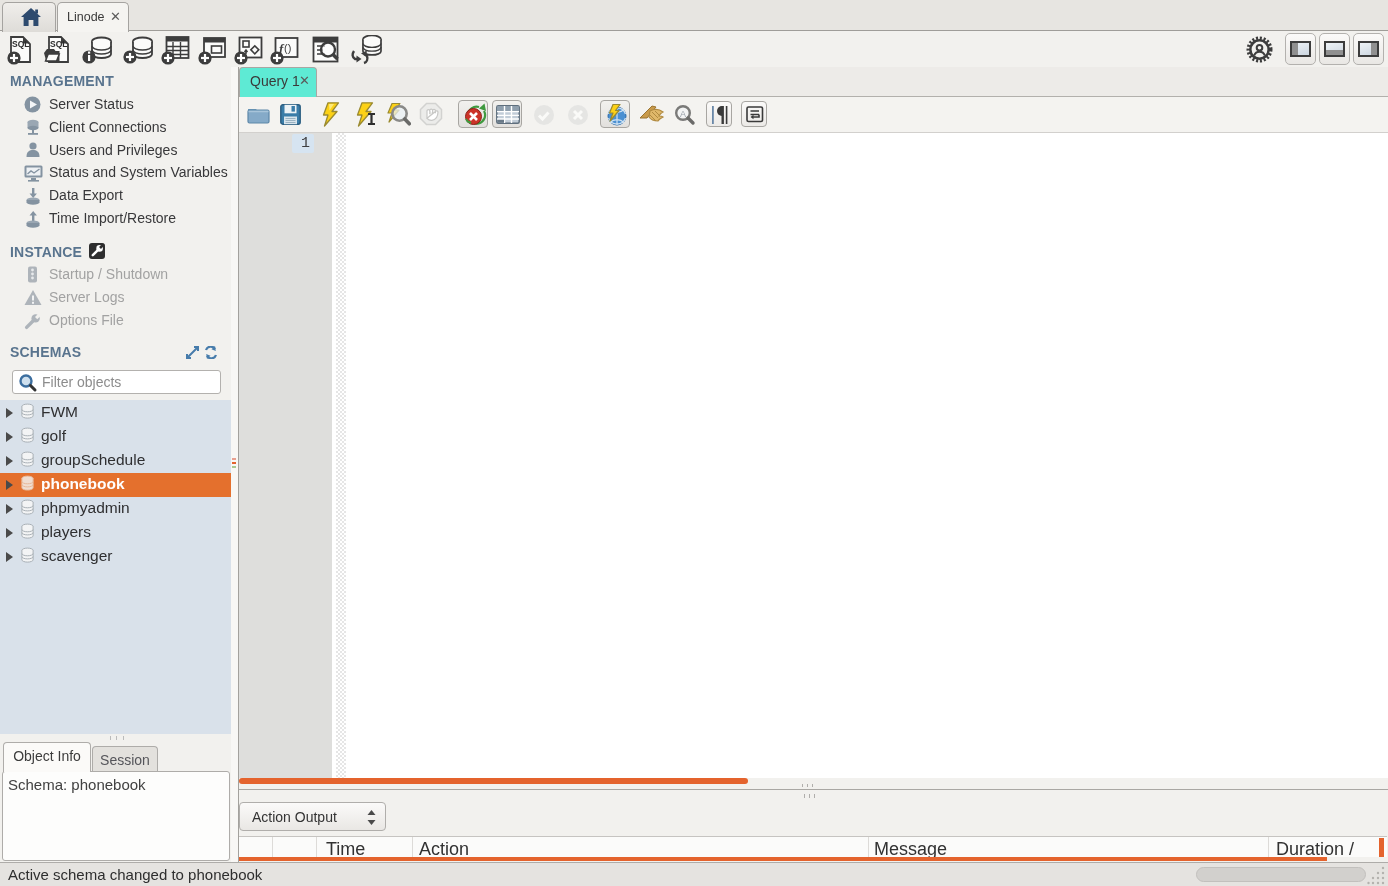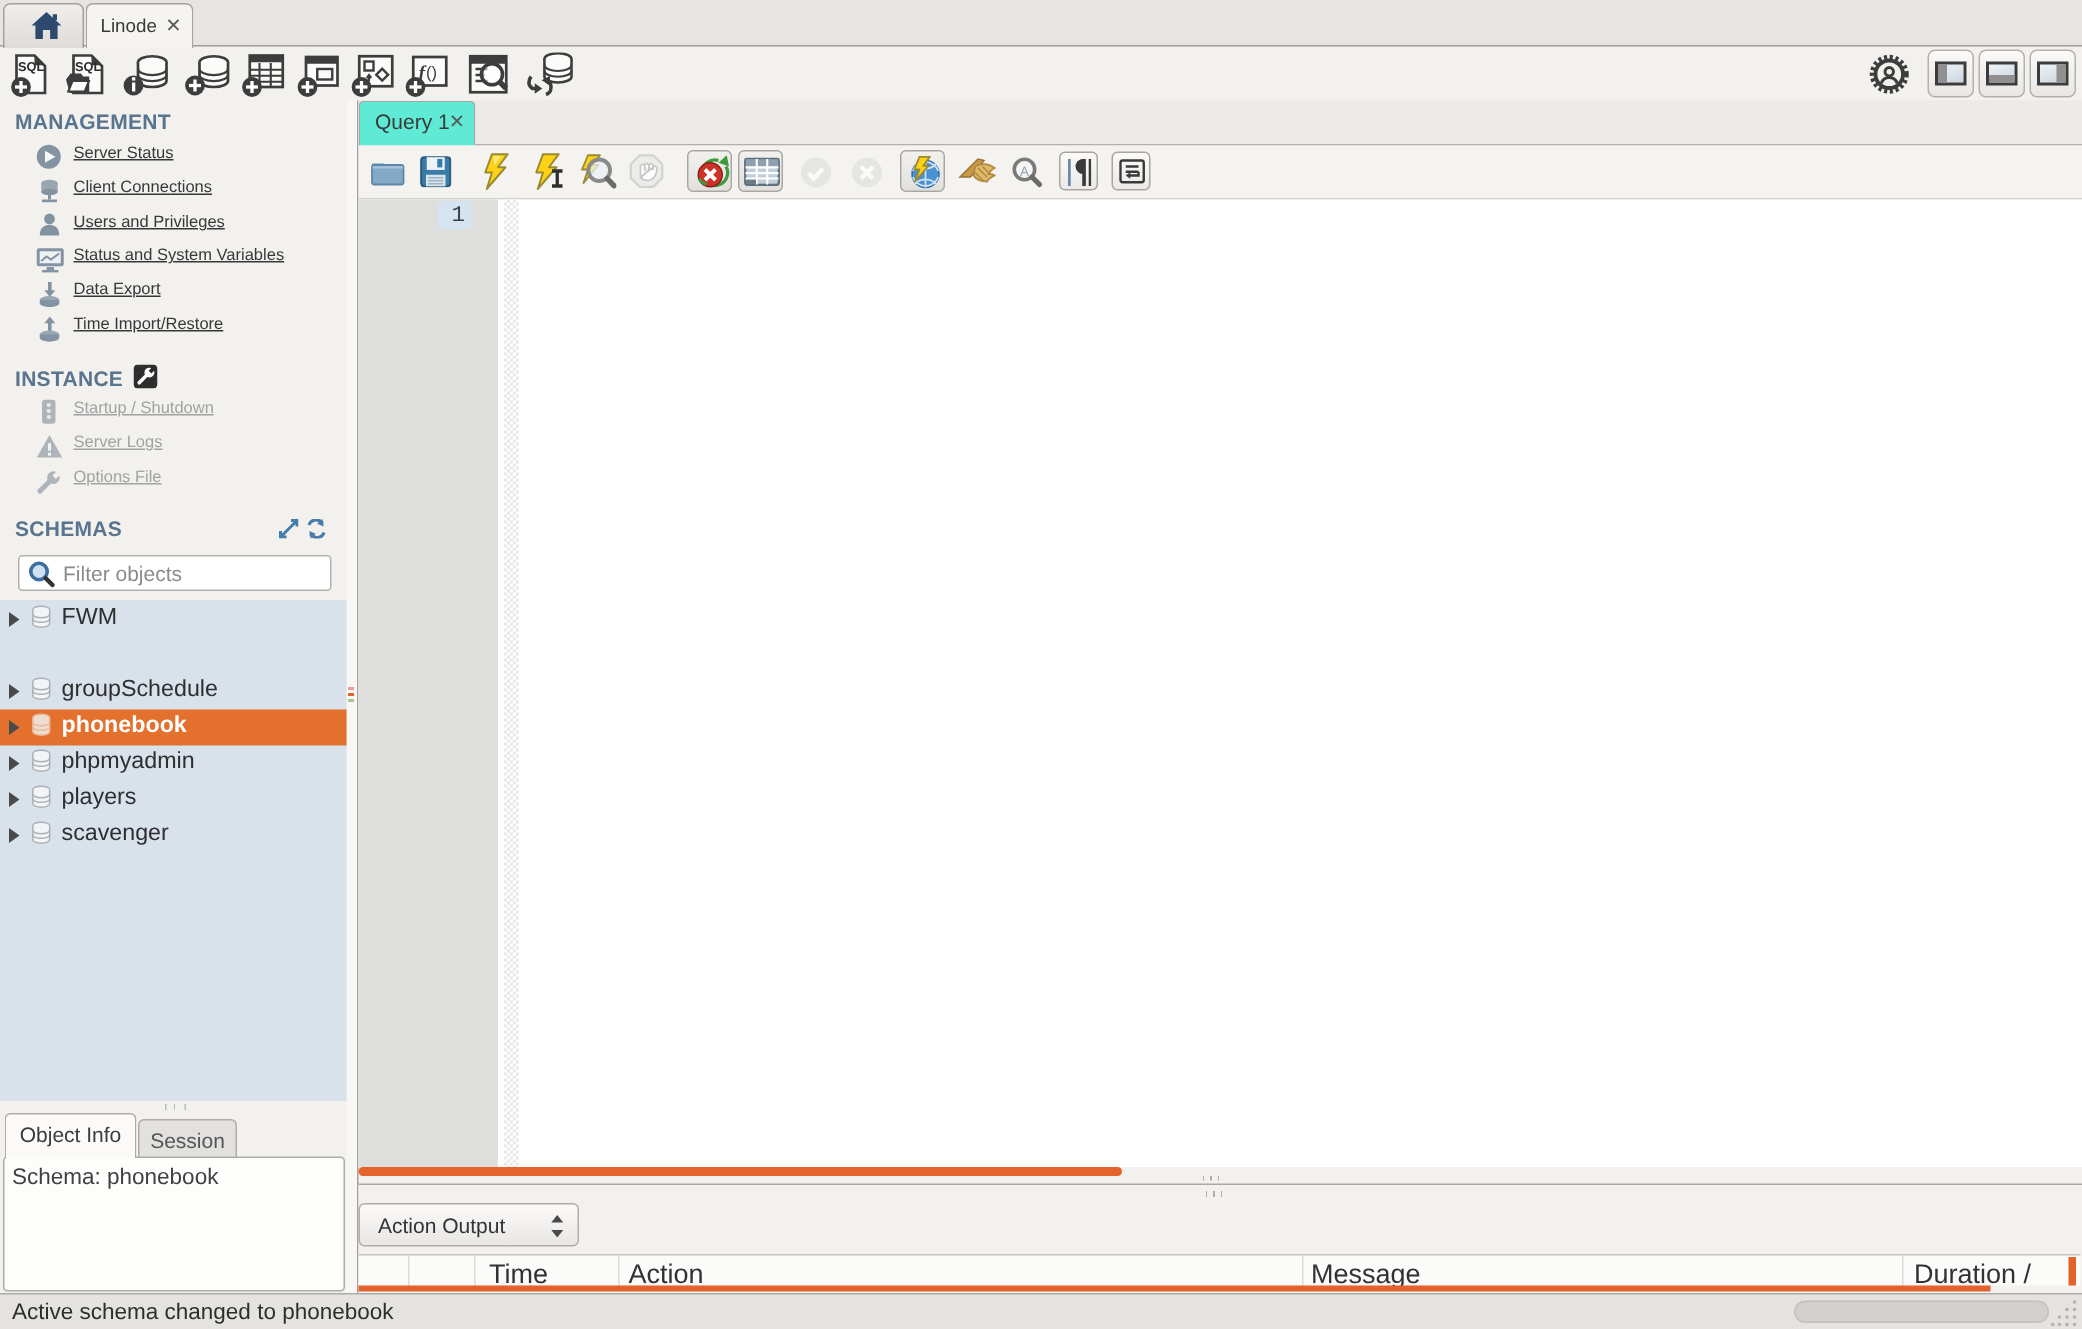--- a/index.html
+++ b/index.html
@@ -26,21 +26,21 @@
 .pbtn { position:absolute; top:1px; width:31px; height:32px; border:1px solid #b3b1ae;
   border-radius:5px; background:linear-gradient(#fbfaf9,#e9e7e4); }
 .pbtn .outer { position:absolute; left:4px; top:7px; width:21px; height:16px;
   border:2px solid #3c3c3c; background:linear-gradient(160deg,#eef2f6,#ccd6e0); }
 .pbtn .dk { position:absolute; background:#909090; }
 
 
 #sidebar { left:0; top:67px; width:239px; height:795px; background:#f2f1ee;
   border-right:1px solid #a3a19d; }
 .shead { position:absolute; left:10px; font-size:14px; font-weight:bold; color:#59748e; letter-spacing:0.2px; }
-.sitem { position:absolute; left:49px; font-size:11px; color:#38383a; white-space:nowrap;text-decoration:underline; }
+.sitem { position:absolute; left:49px; font-size:14px; color:#38383a; white-space:nowrap; }
 .sitem.dis { color:#a2a2a2; }
 .sicon { position:absolute; left:24px; }
 
 
 #filterbox { position:absolute; left:12px; top:303px; width:209px; height:24px;
   background:#fff; border:1px solid #b3b1ae; border-radius:3px; }
 #filterbox .ph { position:absolute; left:29px; top:3px; font-size:14px; color:#8c8c8c; }
 
 
 #tree { position:absolute; left:0; top:333px; width:231px; height:334px; background:#d9e1ea; }
@@ -333,20 +333,29 @@
     </div>
     <div id="tree">
       <div class="trow" style="top:1px;">
           <div class="arr"></div>
           <svg class="db" width="15" height="17" style="position:absolute;left:20px;top:2px;">
             <ellipse cx="7.5" cy="3.4" rx="5.6" ry="2.3" fill="#f3f4f5" stroke="#a9b0b6"></ellipse>
             <path d="M1.9,3.4 v9.4 a5.6,2.3 0 0 0 11.2,0 v-9.4" fill="#f3f4f5" stroke="#a9b0b6"></path>
             <path d="M1.9,6.5 a5.6,2.3 0 0 0 11.2,0 M1.9,9.6 a5.6,2.3 0 0 0 11.2,0" fill="none" stroke="#a9b0b6"></path>
           </svg>
           <span class="txt">FWM</span>
+        </div>
+      <div class="trow" style="top:25px;">
+          <div class="arr"></div>
+          <svg class="db" width="15" height="17" style="position:absolute;left:20px;top:2px;">
+            <ellipse cx="7.5" cy="3.4" rx="5.6" ry="2.3" fill="#f3f4f5" stroke="#a9b0b6"></ellipse>
+            <path d="M1.9,3.4 v9.4 a5.6,2.3 0 0 0 11.2,0 v-9.4" fill="#f3f4f5" stroke="#a9b0b6"></path>
+            <path d="M1.9,6.5 a5.6,2.3 0 0 0 11.2,0 M1.9,9.6 a5.6,2.3 0 0 0 11.2,0" fill="none" stroke="#a9b0b6"></path>
+          </svg>
+          <span class="txt">golf</span>
         </div>
       <div class="trow" style="top:49px;">
           <div class="arr"></div>
           <svg class="db" width="15" height="17" style="position:absolute;left:20px;top:2px;">
             <ellipse cx="7.5" cy="3.4" rx="5.6" ry="2.3" fill="#f3f4f5" stroke="#a9b0b6"></ellipse>
             <path d="M1.9,3.4 v9.4 a5.6,2.3 0 0 0 11.2,0 v-9.4" fill="#f3f4f5" stroke="#a9b0b6"></path>
             <path d="M1.9,6.5 a5.6,2.3 0 0 0 11.2,0 M1.9,9.6 a5.6,2.3 0 0 0 11.2,0" fill="none" stroke="#a9b0b6"></path>
           </svg>
           <span class="txt">groupSchedule</span>
         </div>

